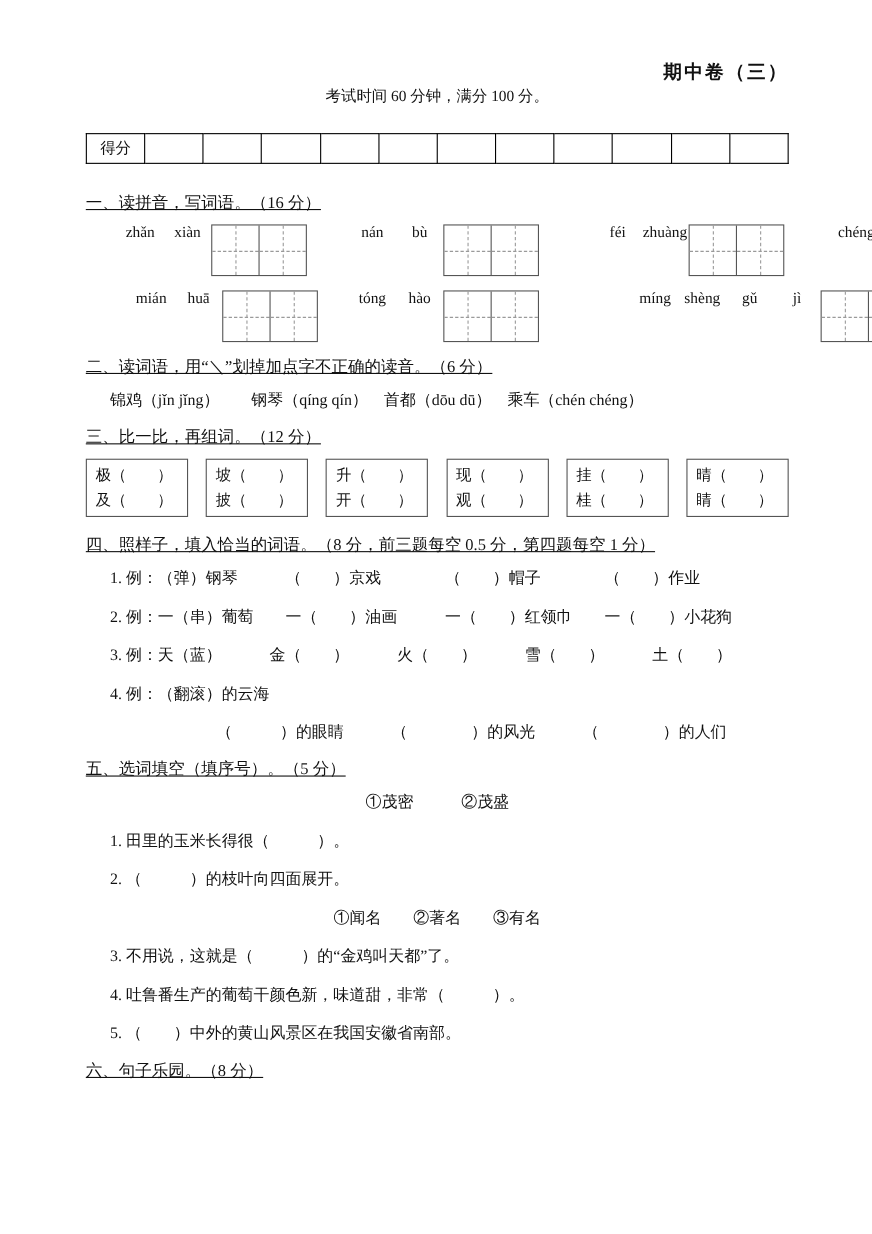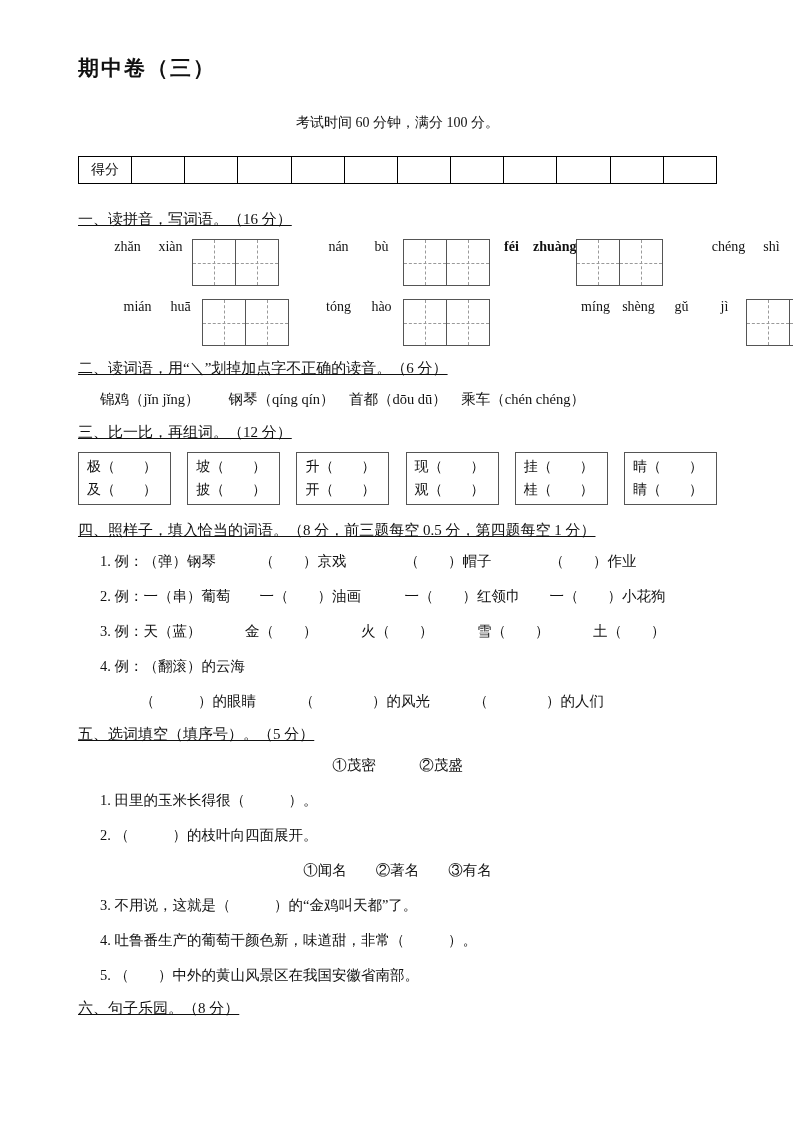--- a/index.html
+++ b/index.html
@@ -1,49 +1,49 @@
 <!DOCTYPE html>
 <html><head>
 <meta charset="utf-8">
 <style>
   html,body{margin:0;padding:0;}
   body{
     width:793px;min-height:1122px;background:#ffffff;color:#111;
     font-family:"Liberation Serif","DejaVu Serif",serif;font-size:14.5px;
   }
   .page{padding:54px 76px 28px 78px;}
-  .title{text-align:left;font-size:21px;font-weight:700;letter-spacing:2px;margin-bottom:32px;}
+  .title{text-align:right;font-size:17px;font-weight:700;letter-spacing:2px;margin-bottom:2px;}
   .subtitle{text-align:center;font-size:14px;margin-bottom:24px;}
 
   table.score-table{width:100%;border-collapse:collapse;table-layout:fixed;margin-bottom:26px;}
   table.score-table td{border:1px solid #000;height:26px;text-align:center;font-size:14px;padding:0;}
   td.w-first{width:9.5%;}
   td.w-last{width:8.5%;}
 
   .sec-title{font-size:15px;margin:6px 0 10px;text-decoration:underline;}
   .indent{padding-left:22px;}
   .line{line-height:22px;margin-bottom:13px;}
 
   .pinyin-row{display:flex;align-items:flex-end;margin:0 0 13px;}
   .pw{display:flex;}
   .syls{display:flex;justify-content:center;margin-bottom:3px;}
   .syl{width:43px;text-align:center;font-size:14px;white-space:nowrap;}
   .tian-group{display:flex;border:1px solid #555;background:#fff;width:max-content;}
   .tian{width:42px;height:45px;position:relative;border-left:1px solid #555;}
   .tian:first-child{border-left:none;}
   .tian::before{content:"";position:absolute;left:0;right:0;top:50%;border-top:1px dashed #9a9a9a;}
   .tian::after{content:"";position:absolute;top:0;bottom:0;left:50%;border-left:1px dashed #9a9a9a;}
-  .ml28{margin-left:28px;} .ml38{margin-left:38px;} .ml50{font-weight:bold;} .ml30{margin-left:44px;} .ml48{margin-left:48px;padding-left:36px;}
+  .ml28{margin-left:28px;} .ml38{margin-left:38px;} .ml50{margin-left:50px;} .ml30{margin-left:44px;} .ml48{margin-left:48px;padding-left:36px;}
 
   .zuci-row{display:flex;justify-content:space-between;margin:2px 0 16px;}
   .zuci-box{width:93px;height:53px;border:1px solid #555;padding:5px 8px;box-sizing:border-box;
             display:flex;flex-direction:column;justify-content:space-between;font-size:14px;}
 
   .options{text-align:center;margin-bottom:13px;line-height:22px;}
-  .cont{padding-left:62px;}
+  .cont{padding-left:62px;text-align:center;}
 </style>
 </head>
 <body>
 
 <div class="page">
 
   <div class="title">期中卷（三）</div>
   <div class="subtitle">考试时间 60 分钟，满分 100 分。</div>
 
   <table class="score-table">

